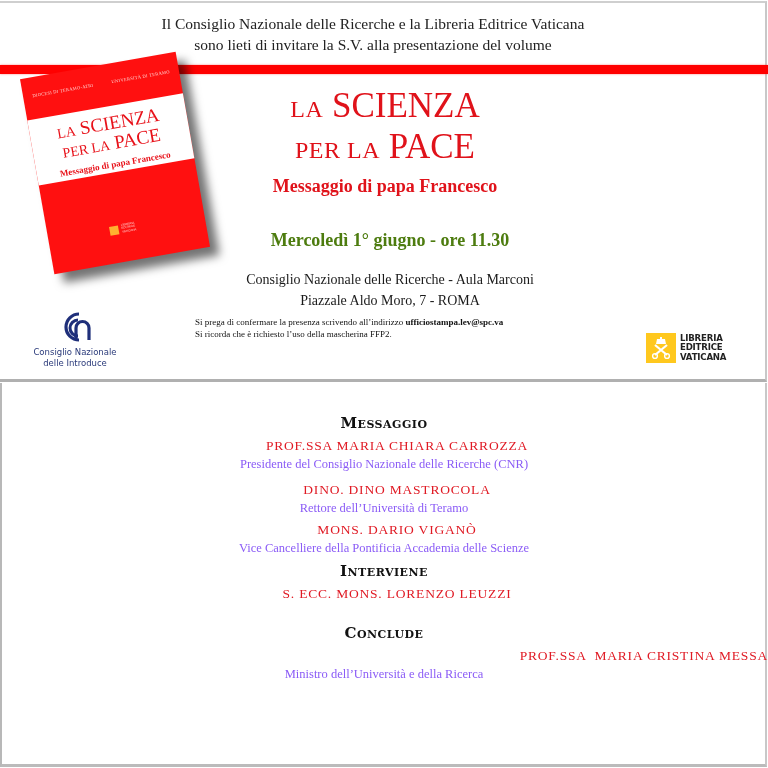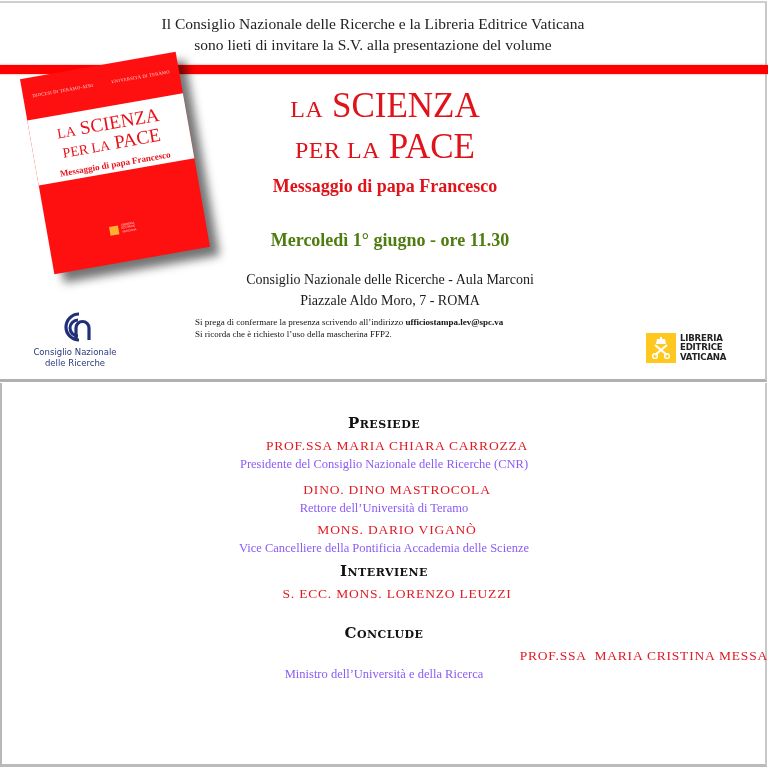--- a/index.html
+++ b/index.html
@@ -154,21 +154,21 @@
 </div>
 
 <div class="cnr-logo">
   <svg class="cnr-mark" viewBox="0 0 40 32">
     <path d="M24 4 A13 13 0 1 0 24 30" fill="none" stroke="#1f2f7a" stroke-width="3.2"></path>
     <path d="M23 10 A8 8 0 1 0 23 26" fill="none" stroke="#1f2f7a" stroke-width="3"></path>
     <path d="M21 30 L21 18 A6.5 6.5 0 0 1 34 18 L34 30" fill="none" stroke="#1f2f7a" stroke-width="3.2"></path>
   </svg>
   <div class="cnr-text">
     <div>Consiglio Nazionale</div>
-    <div>delle Ricerche</div>
+    <div>delle Introduce</div>
   </div>
 </div>
 
 <div class="lev-logo">
   <div class="lev-mark">
     <svg width="24" height="24" viewBox="0 0 24 24">
       <path d="M8 3 h8 l1 5 h-10 z" fill="#fff"></path>
       <rect x="11" y="1" width="2" height="3" fill="#fff"></rect>
       <path d="M6 9 L18 19 M18 9 L6 19" stroke="#fff" stroke-width="2.2"></path>
       <circle cx="6" cy="20" r="2.4" fill="none" stroke="#fff" stroke-width="1.4"></circle>
@@ -179,21 +179,21 @@
     <div>LIBRERIA</div>
     <div>EDITRICE</div>
     <div>VATICANA</div>
   </div>
 </div>
 
 <div class="panel panel-bottom"></div>
 
 <div class="program">
   <div>
-    <div class="role">Presiede</div>
+    <div class="role">Messaggio</div>
     <div class="gap-s"></div>
     <div class="person">PROF.SSA MARIA CHIARA CARROZZA</div>
     <div class="desc">Presidente del Consiglio Nazionale delle Ricerche (CNR)</div>
   </div>
   <div class="gap-s"></div>
   <div>
     <div class="gap-s"></div>
     <div class="person">DINO. DINO MASTROCOLA</div>
     <div class="desc">Rettore dell’Università di Teramo</div>
     <div class="gap-s"></div>

